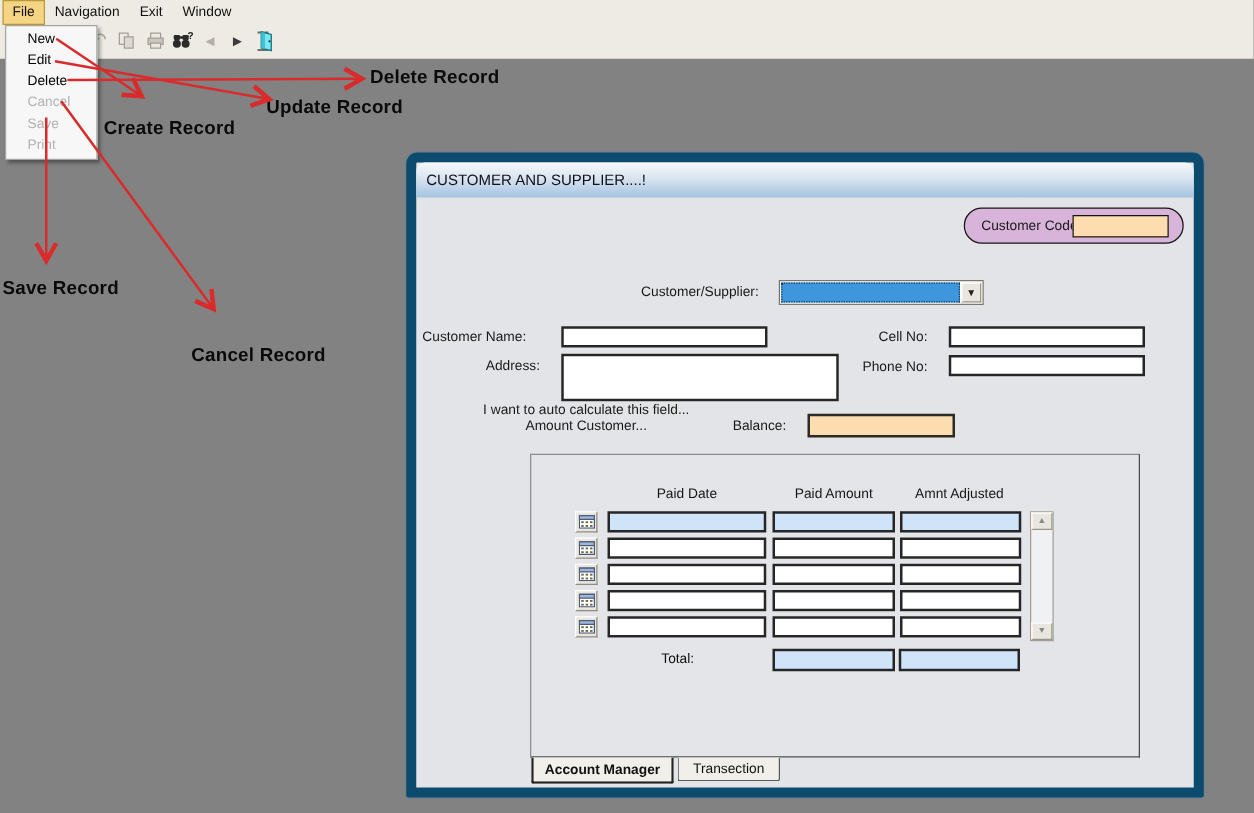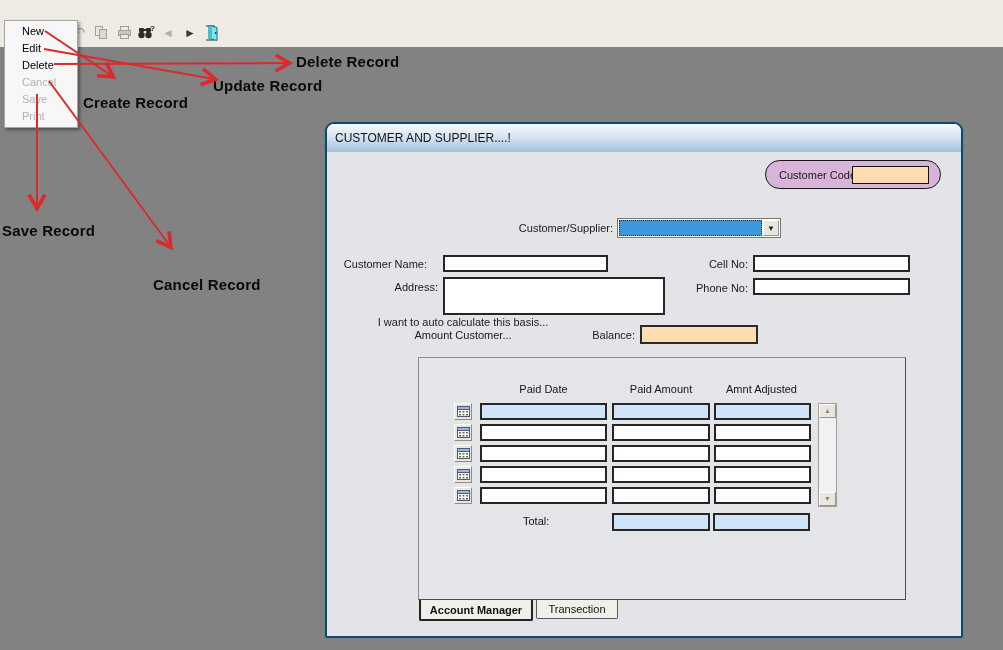--- a/index.html
+++ b/index.html
@@ -16,21 +16,21 @@
   
   .filemenu{position:absolute;left:4px;top:20px;width:74px;background:#f7f7f7;
             border:1px solid #a6a6a6;box-shadow:2px 2px 3px rgba(0,0,0,.38);z-index:40;padding:2px 0;}
   .menu-item{height:17px;line-height:17px;padding-left:17px;color:#000;}
   .menu-item.disabled{color:#b2b2b2;}
   
   .anno{position:absolute;font-weight:bold;font-size:15px;color:#0a0a0a;z-index:20;letter-spacing:.2px;}
   .arrows{position:absolute;left:0;top:0;z-index:60;pointer-events:none;}
   
   .win{position:absolute;left:325px;top:122px;width:638px;height:516px;background:#e3e4e7;
-       border:2px solid #0c4a6e;border-radius:9px 9px 2px 2px;box-shadow:0 0 0 1px #70808c;z-index:10;}
+       border:8px solid #0c4a6e;border-radius:9px 9px 2px 2px;box-shadow:0 0 0 1px #70808c;z-index:10;}
   .titlebar{position:absolute;left:0;top:0;width:100%;height:28px;border-radius:7px 7px 0 0;
             background:linear-gradient(180deg,#f7f9fb 0%,#d9e4f0 45%,#a4c3e1 100%);
             padding:7px 0 0 8px;font-size:12px;color:#10121c;}
   .lbl{position:absolute;white-space:nowrap;color:#1a1a1a;}
   .field{position:absolute;border:2px solid #262626;background:#fff;padding:0 3px;font:inherit;}
   .peach{background:#fddcb0;border:2px solid #2a2a2a;}
   
   .pill{position:absolute;left:438px;top:36px;width:176px;height:29px;background:#d8b3da;
         border:1px solid #151515;border-radius:15px;}
   .pill .lbl{left:13px;top:8px;}
@@ -69,20 +69,26 @@
   .tab.active{left:92px;top:476px;width:114px;height:21px;line-height:20px;font-weight:bold;
               border:2px solid #242424;border-top:none;}
   .tab.idle{left:209px;top:476px;width:82px;height:19px;line-height:18px;}
 </style>
 </head>
 <body>
 
 <div class="app">
 
   <div class="topstrip">
+    <div class="menubar">
+        <div class="mb-item hl">File</div>
+        <div class="mb-item">Navigation</div>
+        <div class="mb-item">Exit</div>
+        <div class="mb-item">Window</div>
+      </div>
     <div class="toolbar">
       <div class="tbi" style="left:70px;font-size:15px;color:#a8a49b;">↶</div>
       <div class="tbi" style="left:92px;">
         <svg width="17" height="17">
           <rect x="2.5" y="2.5" width="7" height="9" fill="#ece9e1" stroke="#a49f96"></rect>
           <rect x="6.5" y="5.5" width="7" height="9" fill="#ddd9d0" stroke="#a49f96"></rect>
         </svg>
       </div>
       <div class="tbi" style="left:115px;">
         <svg width="17" height="17">
@@ -164,21 +170,21 @@
     <div class="lbl" style="right:213px;top:134px;">Cell No:</div>
     <input class="field" style="left: 426px; top: 131px; width: 157px; height: 17px;" value="">
 
     <div class="lbl" style="right:523px;top:157px;">Address:</div>
     <textarea class="field" style="left: 116px; top: 153px; width: 222px; height: 38px; resize: none;"></textarea>
 
     <div class="lbl" style="right:213px;top:158px;">Phone No:</div>
     <input class="field" style="left: 426px; top: 154px; width: 157px; height: 17px;" value="">
 
     <div class="note">
-      <div>I want to auto calculate this basis...</div>
+      <div>I want to auto calculate this field...</div>
       <div>Amount Customer...</div>
     </div>
 
     <div class="lbl" style="right:326px;top:205px;">Balance:</div>
     <input class="field peach" style="left: 313px; top: 201px; width: 118px; height: 19px;" value="">
 
     <div class="panel">
       <div class="ghead" style="left:61px;width:127px;">Paid Date</div>
       <div class="ghead" style="left:193px;width:98px;">Paid Amount</div>
       <div class="ghead" style="left:294px;width:97px;">Amnt Adjusted</div>

